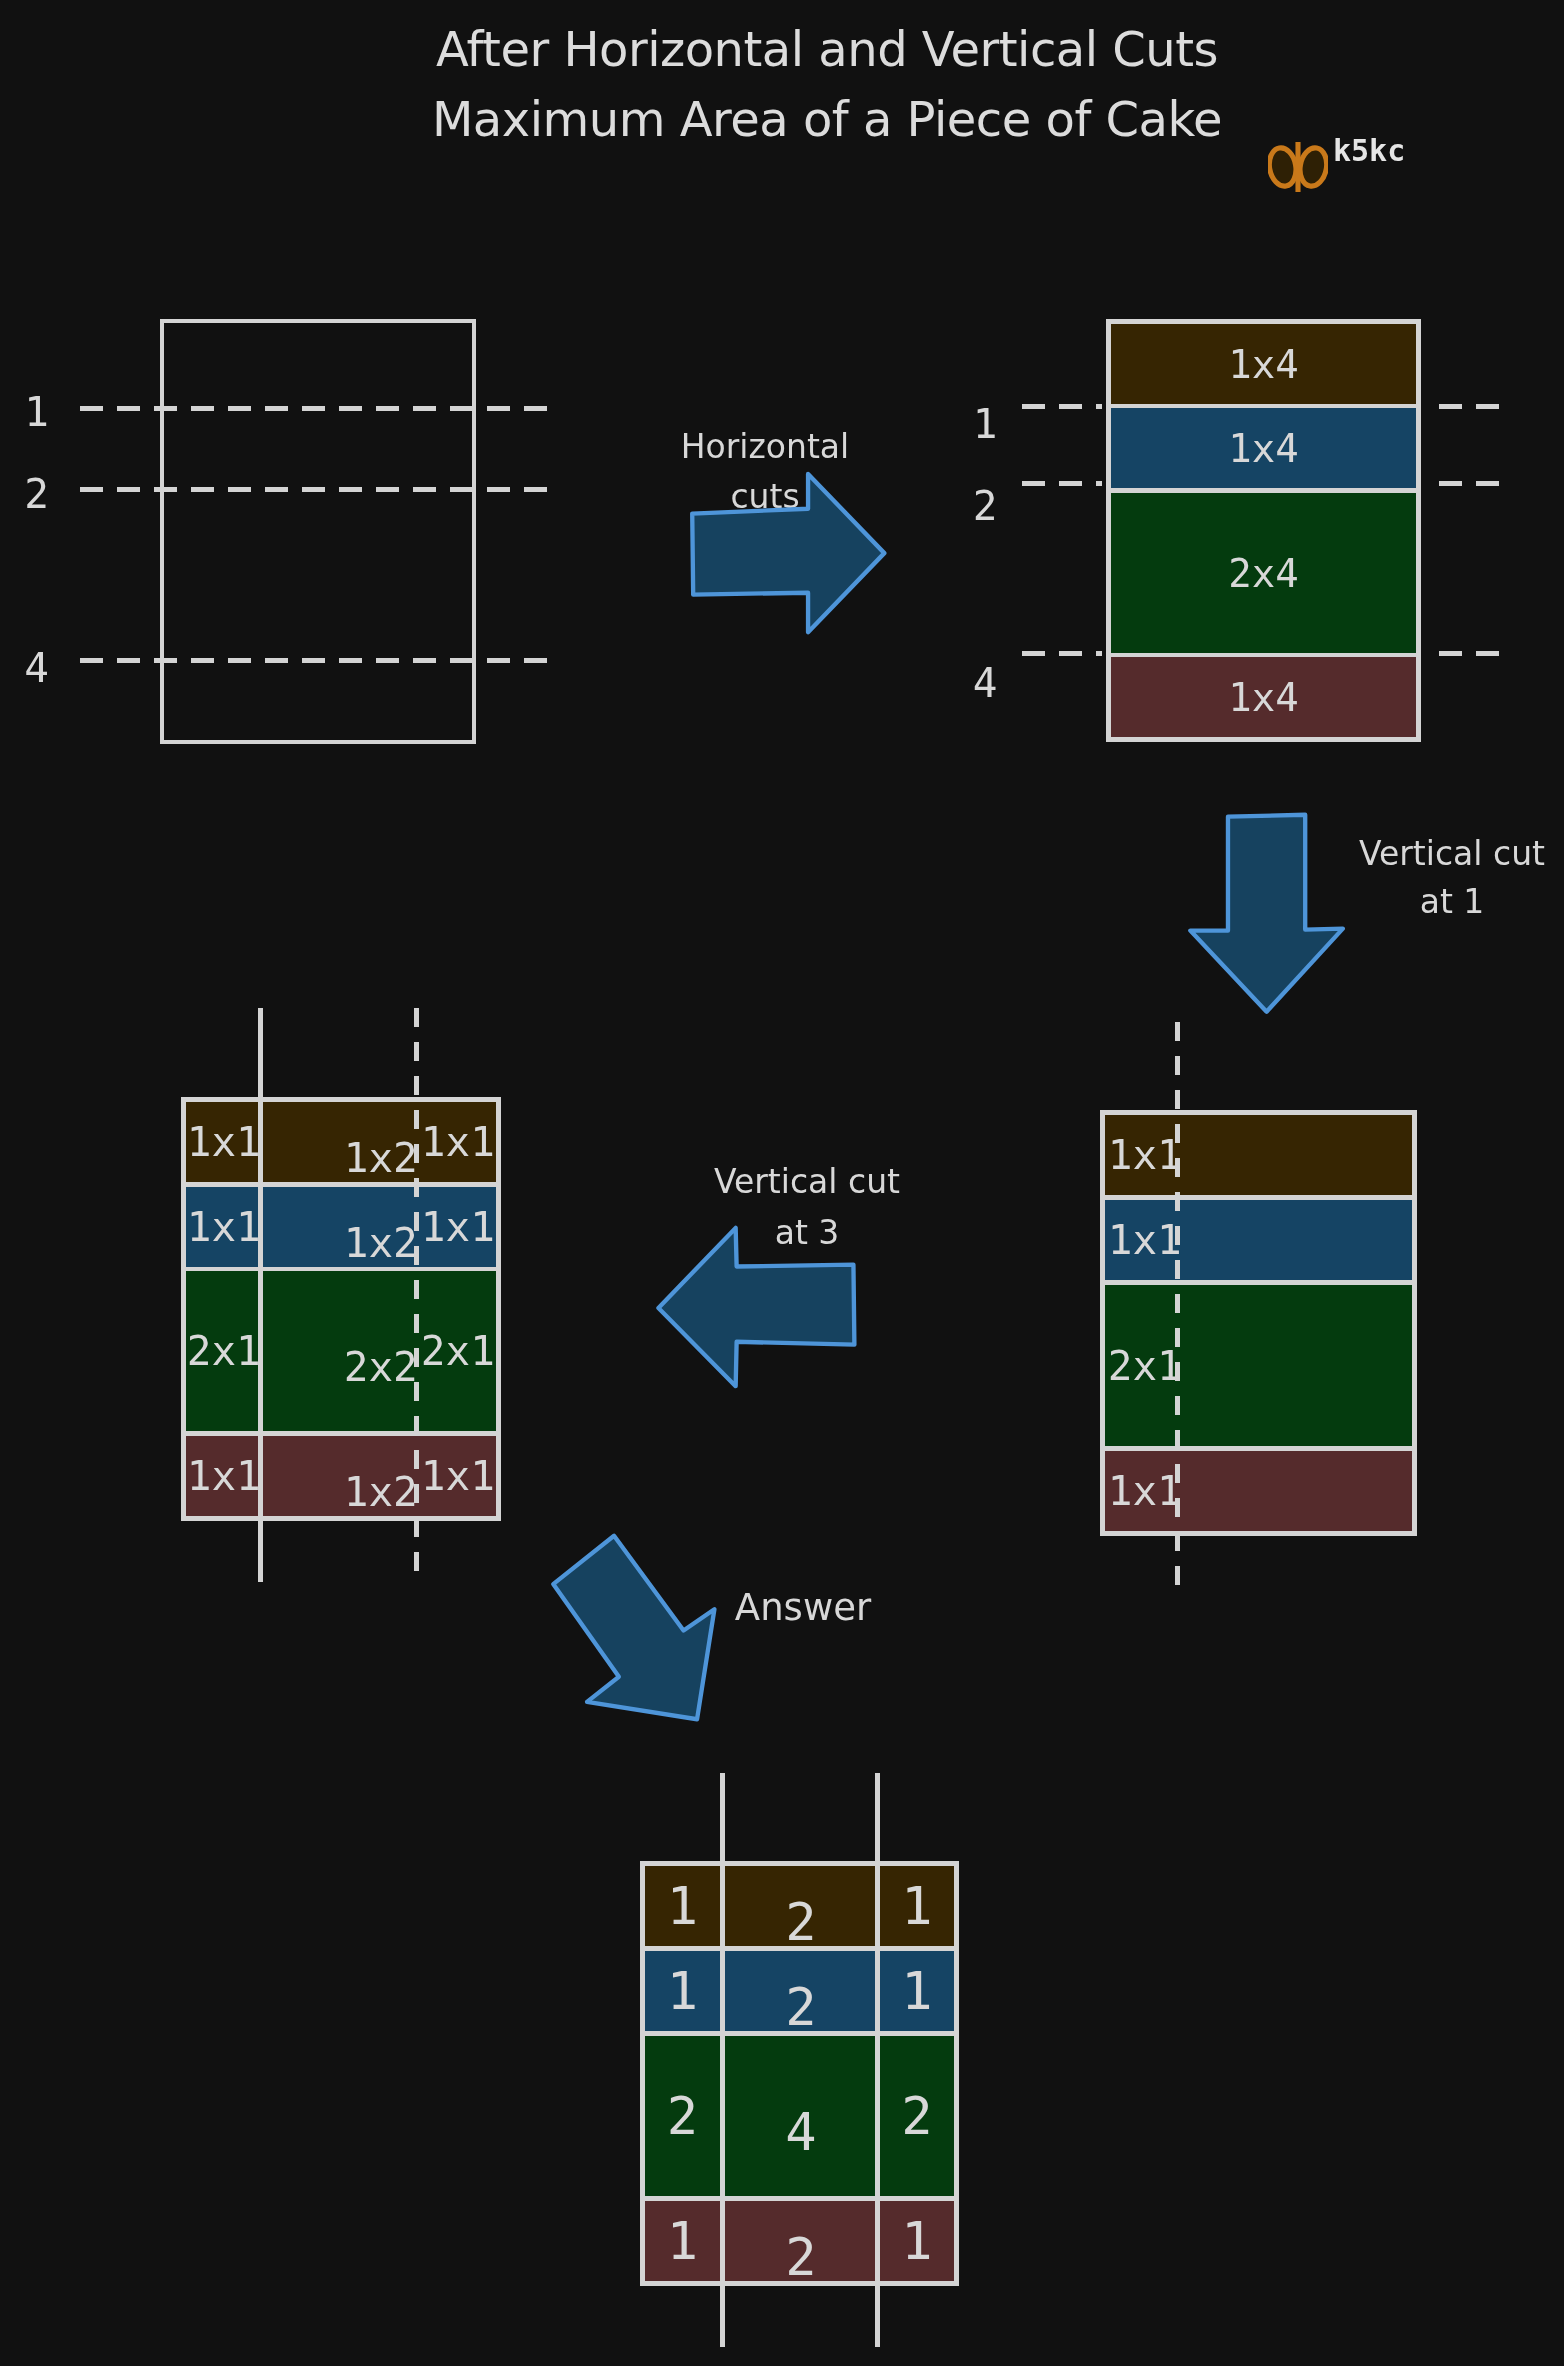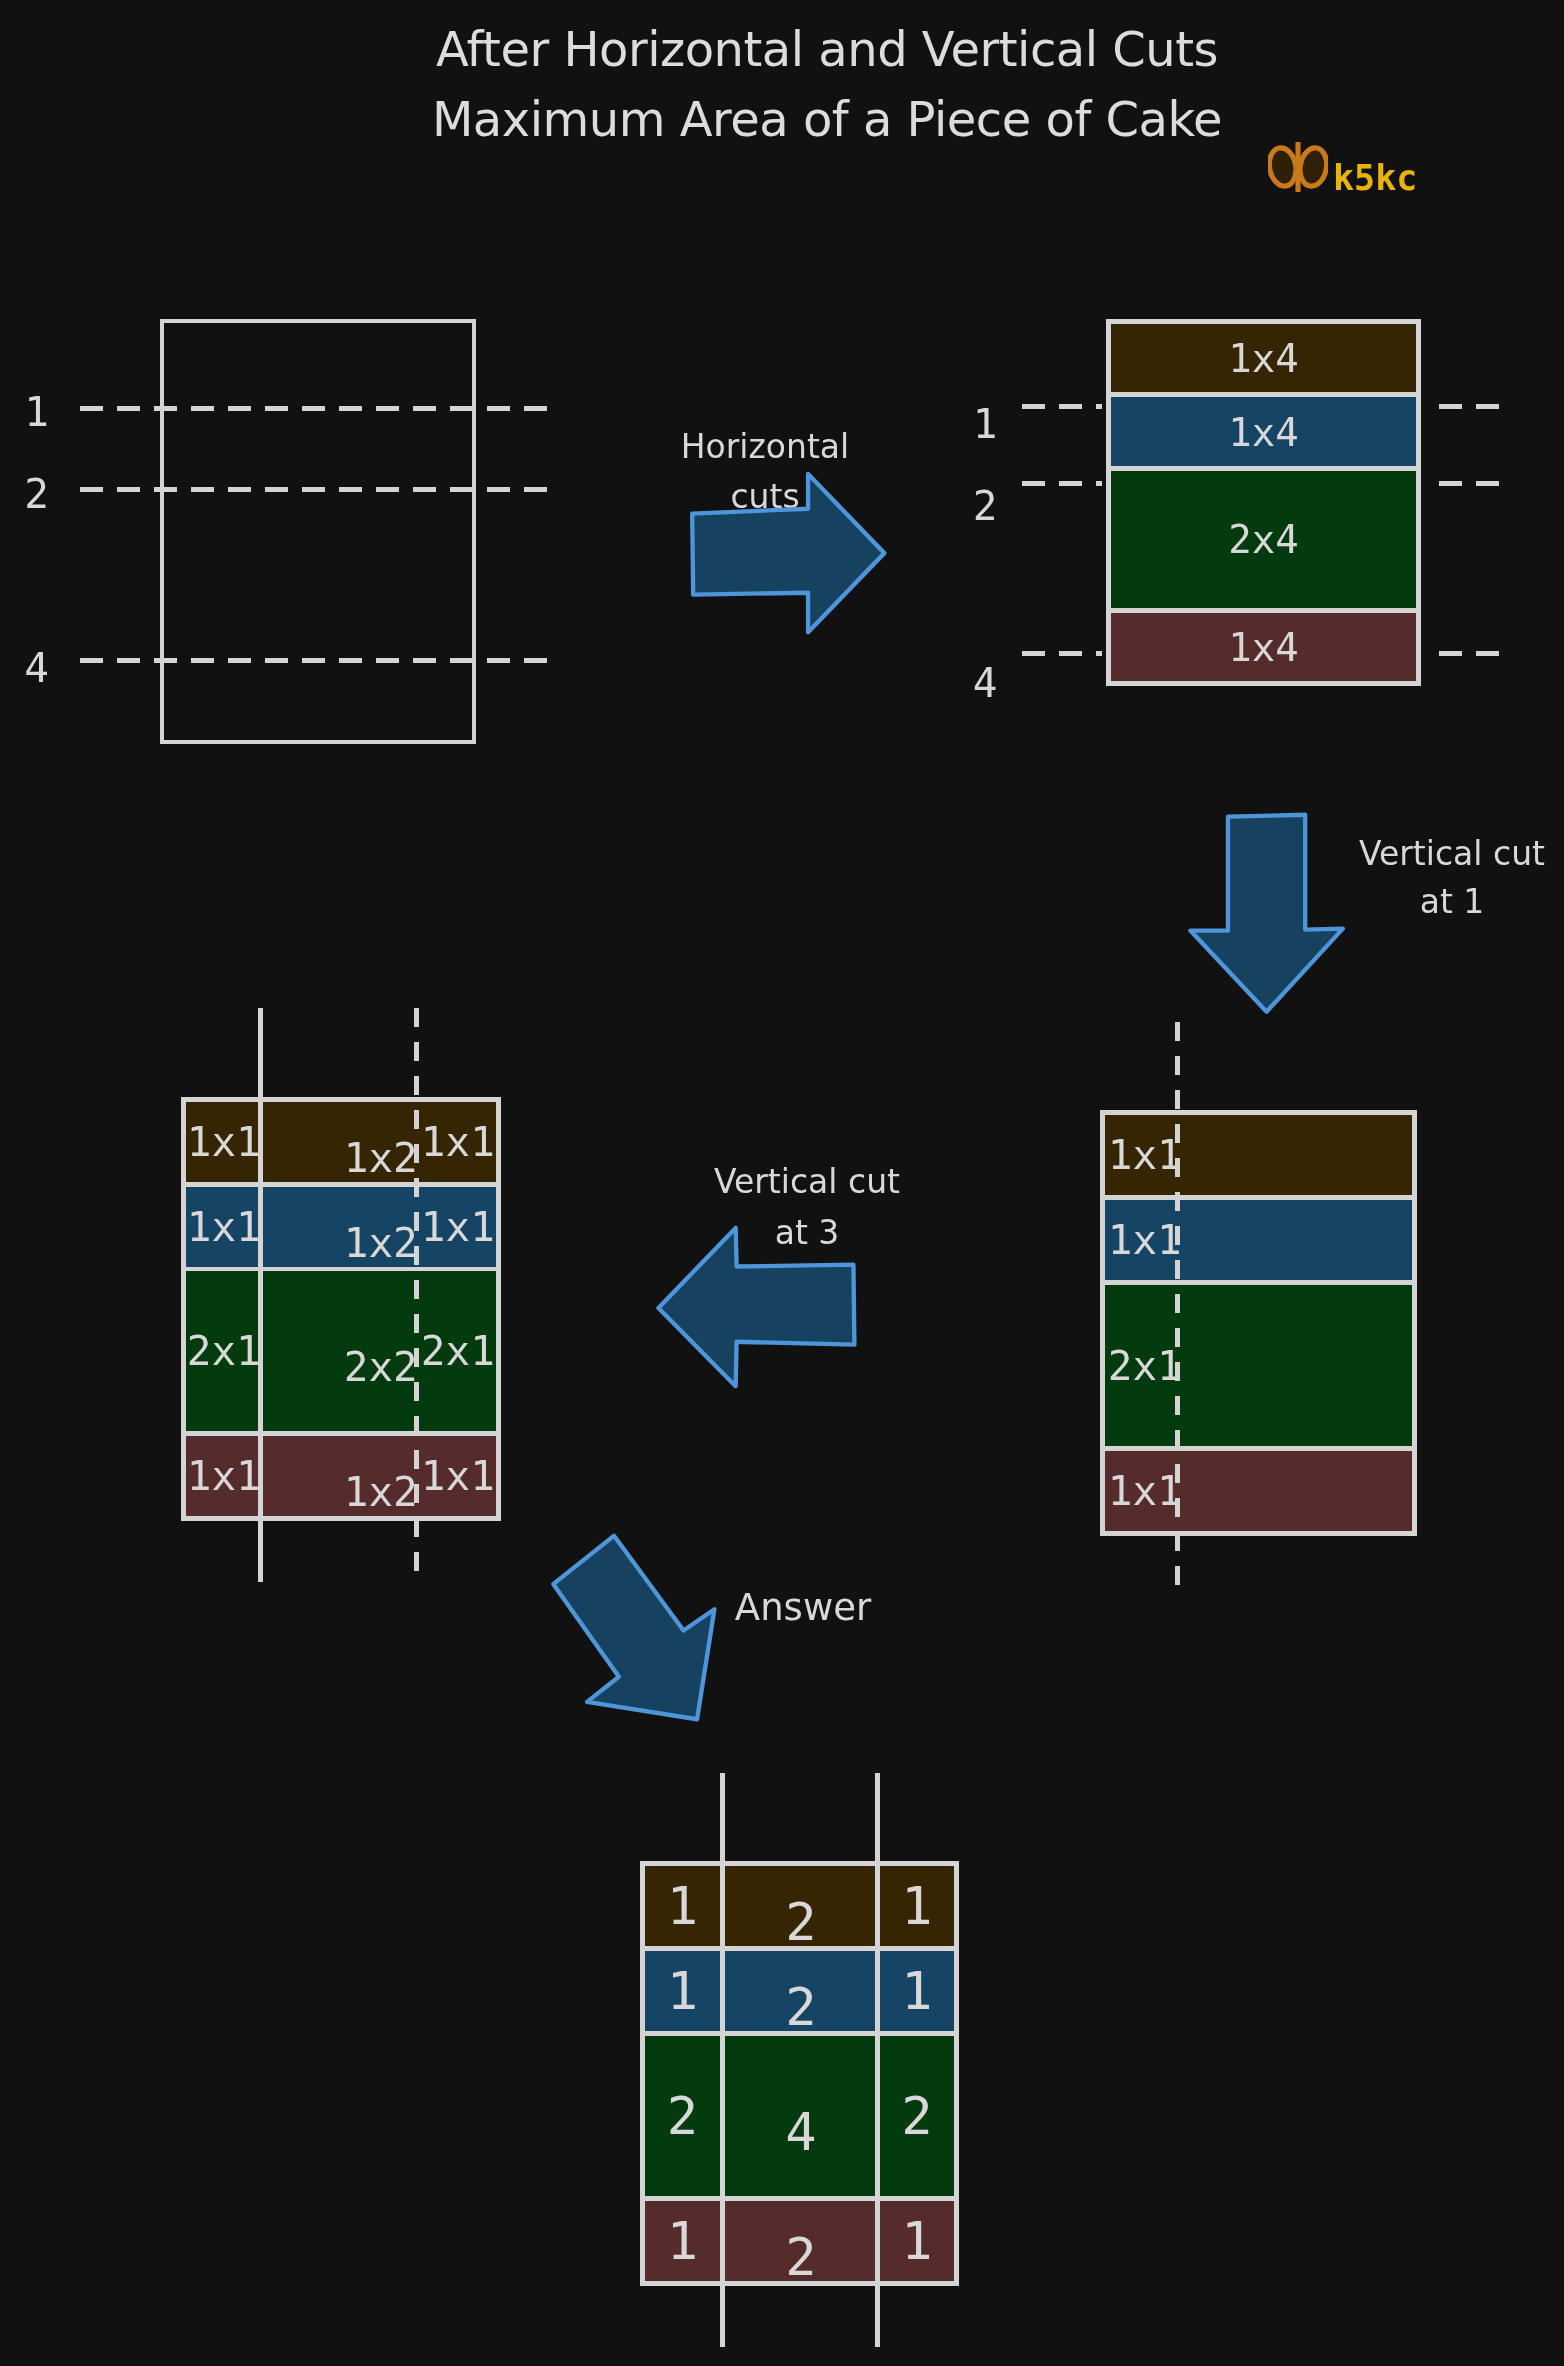--- a/index.html
+++ b/index.html
@@ -14,22 +14,22 @@
   }
   .flow-label{
     position:absolute;text-align:center;color:#d8d8d8;
     font-size:33px;line-height:39px;
   }
   .axis-num{
     position:absolute;width:46px;height:44px;line-height:44px;text-align:center;
     color:#d8d8d8;font-family:"DejaVu Sans Mono",monospace;font-size:41px;
   }
   .logo-text{
-    position:absolute;left:1333px;top:158px;color:#eab308;
-    font-family:"DejaVu Sans Mono",monospace;font-weight:700;font-size:35px;
+    position:absolute;left:1333px;top:133px;color:#e5e5e5;
+    font-family:"DejaVu Sans Mono",monospace;font-weight:700;font-size:30px;
   }
   
   .cake{
     position:absolute;box-sizing:border-box;background:#d4d4d4;
     display:flex;flex-direction:column;gap:4.8px;padding:4.8px;
   }
   .cake-empty{
     position:absolute;box-sizing:border-box;border:4.8px solid #d4d4d4;background:transparent;
   }
   .band{position:relative;flex:1;}
@@ -79,21 +79,21 @@
   <div class="hdash" style="left:80px;top:406px;width:470px;"></div>
   <div class="hdash" style="left:80px;top:487px;width:470px;"></div>
   <div class="hdash" style="left:80px;top:658px;width:470px;"></div>
   <div class="axis-num" style="left:13.5px;top:390px;">1</div>
   <div class="axis-num" style="left:13.5px;top:472px;">2</div>
   <div class="axis-num" style="left:13.5px;top:646px;">4</div>
 
   <div class="flow-label" style="left:620px;top:427px;width:290px;">Horizontal</div>
   <div class="flow-label" style="left:620px;top:477px;width:290px;">cuts</div>
 
-  <div class="cake" style="left:1106px;top:319px;width:315px;height:367px;">
+  <div class="cake" style="left:1106px;top:319px;width:315px;height:423px;">
     <div class="band" style="background: rgb(54, 37, 2);">
       <span class="pl pl-full">1x4</span>
     </div>
     <div class="band" style="background: rgb(21, 68, 100);">
       <span class="pl pl-full">1x4</span>
     </div>
     <div class="band h2" style="background: rgb(4, 59, 14); padding-left: 14px;">
       <span class="pl pl-full">2x4</span>
     </div>
     <div class="band" style="background: rgb(85, 43, 44);">

